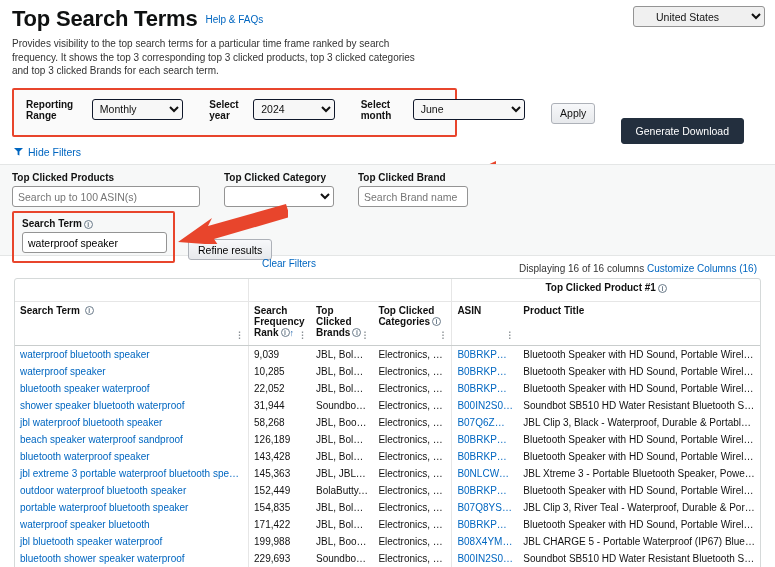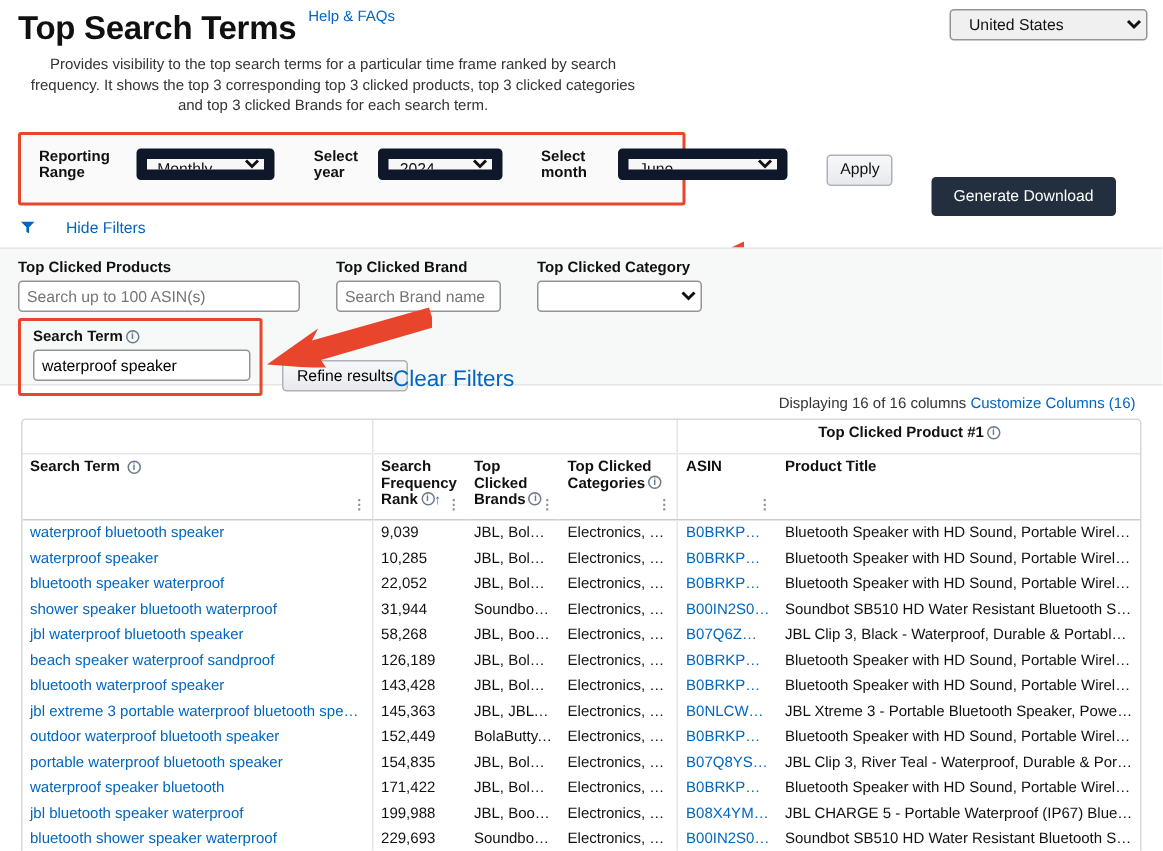--- a/index.html
+++ b/index.html
@@ -13,52 +13,51 @@
     overflow: hidden;
   }
   .page { position: relative; width: 775px; height: 567px; }
 
   
   .header-row {
     display: flex; align-items: flex-start;
     padding: 6px 10px 0 12px;
   }
   .title-block { flex: 1; }
-  .title-line { display: flex; align-items: flex-start; gap: 8px; }
+  .title-line { display: flex; align-items: center; gap: 8px; }
   h1.page-title {
     font-size: 22px; font-weight: bold; margin: 0;
     color: #0f1111; letter-spacing: -0.2px;
   }
   .help-link { font-size: 10px; color: #0066c0; text-decoration: none; }
   .subtitle {
     margin-top: 5px; font-size: 10px; color: #333; line-height: 1.35;
     max-width: 420px;
-    text-align: center;
   }
   .country-select {
     width: 132px; height: 21px; font-size: 10.5px;
     font-family: "Liberation Sans", sans-serif;
     border: 1px solid #949494; border-radius: 3px; background: #f0f0f0;
-    padding: 0 8px; color: #111;
+    padding: 0 18px; color: #111;
   }
 
   
   .filter-zone { position: relative; margin-top: 10px; }
   .filter-box {
     margin: 0 12px; border: 2px solid #e8452c; border-radius: 2px;
     background: #fafafa; padding: 9px 12px 11px 12px;
     display: flex; align-items: flex-end; gap: 26px;
     width: 445px;
   }
   .field { display: flex; flex-direction: row; }
   .field label {
     font-size: 10px; font-weight: bold; color: #111; margin-bottom: 3px;
   }
   .field select {
-    height: 21px; font-size: 10.5px; border: 7px solid #0f172a;
+    height: 21px; font-size: 10.5px; border: 1px solid #0f172a;
     border-radius: 3px; background: #f7f7f7; color: #111; padding: 0 3px;
     font-family: "Liberation Sans", sans-serif;
   }
   .sel-range { width: 110px; }
   .sel-year { width: 96px; }
   .sel-month { width: 134px; }
   .apply-btn {
     height: 21px; min-width: 44px; font-size: 10.5px;
     border: 1px solid #adb1b8; border-radius: 3px;
     background: linear-gradient(#f7f8fa,#e7e9ec); color: #111;
@@ -71,21 +70,21 @@
     cursor: pointer; font-family: "Liberation Sans", sans-serif;
   }
 
   
   .arrow { position: absolute; pointer-events: none; }
   .arrow svg { display: block; }
 
   
   .hide-filters {
     margin: 9px 0 0 14px; font-size: 10.5px; color: #0066c0;
-    display: inline-flex; align-items: center; gap: 21px; cursor: pointer;
+    display: inline-flex; align-items: center; gap: 5px; cursor: pointer;
   }
   .funnel { width: 9px; height: 9px; }
 
   
   .panel2 {
     margin-top: 6px; background: #f7f8f8; border-top: 1px solid #e4e6e6;
     border-bottom: 1px solid #e4e6e6; padding: 7px 12px 12px 12px;
     position: relative; height: 92px;
   }
   .panel2-row { display: flex; gap: 24px; }
@@ -117,22 +116,22 @@
     border: 1px solid #949494; border-radius: 3px; padding: 0 5px;
     font-family: "Liberation Sans", sans-serif; }
   .refine-btn {
     position: absolute; left: 188px; top: 74px;
     height: 21px; font-size: 10.5px; padding: 0 9px;
     border: 1px solid #adb1b8; border-radius: 3px;
     background: linear-gradient(#f7f8fa,#e7e9ec); cursor: pointer;
     font-family: "Liberation Sans", sans-serif;
   }
   .clear-link {
-    position: absolute; left: 262px; top: 78px;
-    font-size: 15px; color: #0066c0; cursor: pointer;
+    position: absolute; left: 262px; top: 93px;
+    font-size: 10px; color: #0066c0; cursor: pointer;
   }
 
   
   .displaying {
     text-align: right; font-size: 10px; color: #333;
     padding: 7px 18px 4px 0;
   }
   .displaying a { color: #0066c0; text-decoration: none; }
 
   
@@ -230,28 +229,28 @@
   </div>
 
   
   <div class="panel2">
     <div class="panel2-row">
       <div class="p2field">
         <label>Top Clicked Products</label>
         <input class="in-asin" placeholder="Search up to 100 ASIN(s)" style="">
       </div>
       <div class="p2field">
-        <label>Top Clicked Brand</label>
-        <input class="in-brand" placeholder="Search Brand name" style="">
-      </div>
-      <div class="p2field">
         <label>Top Clicked Category</label>
         <select class="sel-cat">
           <option></option>
         </select>
+      </div>
+      <div class="p2field">
+        <label>Top Clicked Brand</label>
+        <input class="in-brand" placeholder="Search Brand name" style="">
       </div>
     </div>
 
     <div class="searchterm-box">
       <label>
         <span>Search Term</span><span class="info-i">i</span>
       </label>
       <input class="in-term" value="waterproof speaker" style="">
     </div>
     <button class="refine-btn">Refine results</button>

